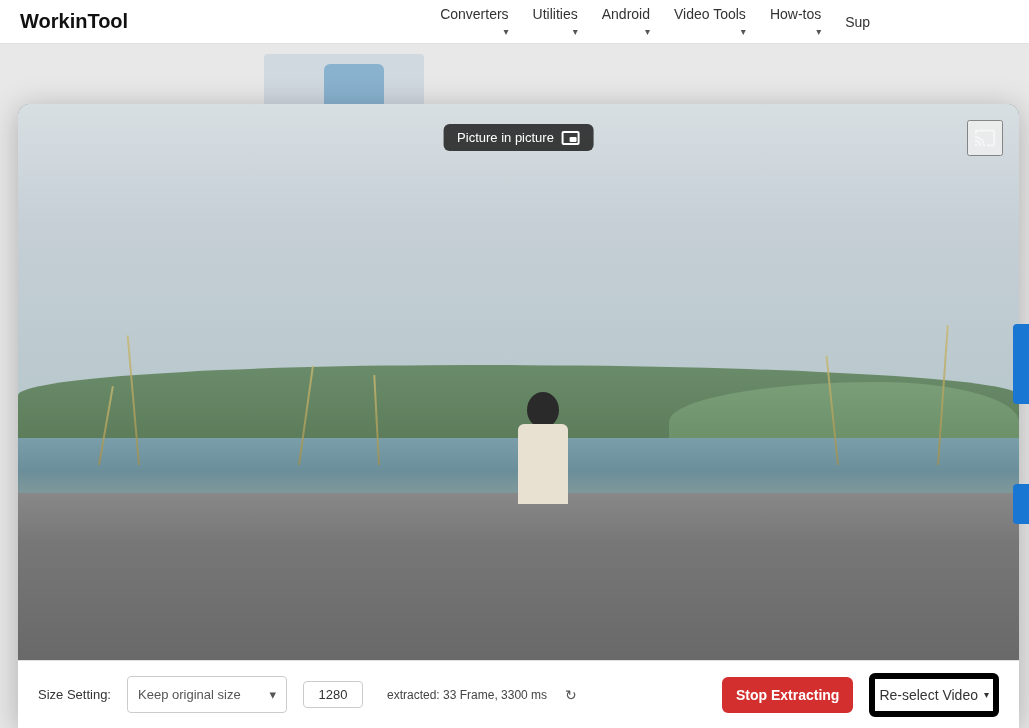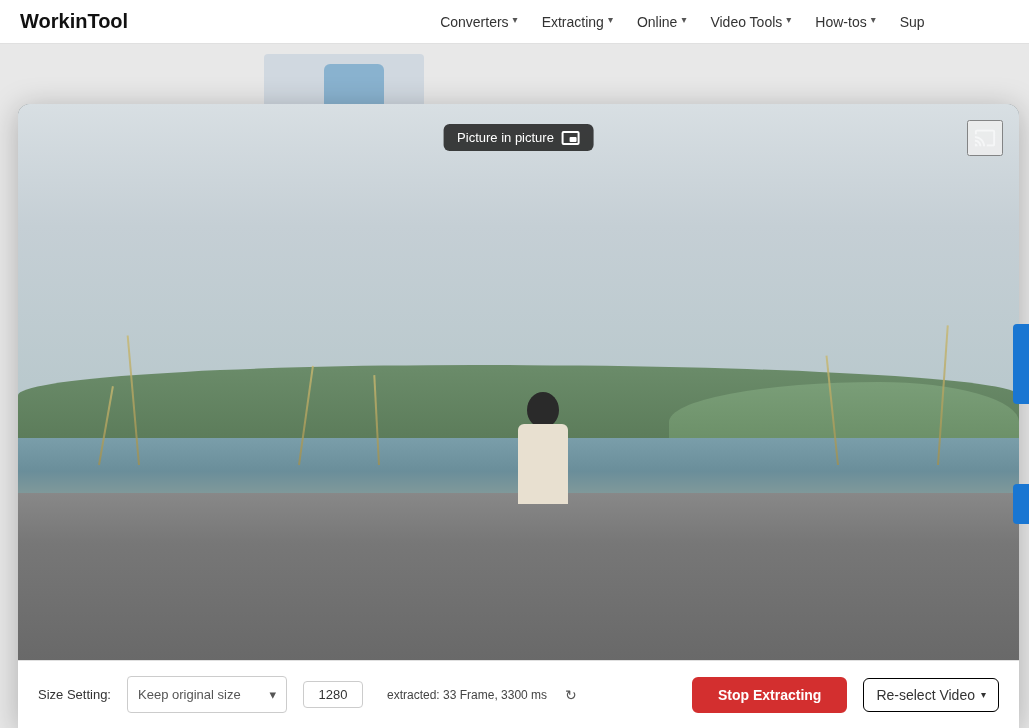--- a/index.html
+++ b/index.html
@@ -31,26 +31,27 @@
       white-space: nowrap;
     }
     .nav-links {
       display: flex;
       align-items: center;
       gap: 24px;
       margin-left: 280px;
     }
     .nav-item {
       display: flex;
-      align-items: flex-start;
+      align-items: flex-end;
       gap: 4px;
       font-size: 14px;
       color: #333;
       cursor: pointer;
       white-space: nowrap;
+      flex-direction: column;
     }
     .nav-item .chevron {
       font-size: 10px;
       color: #555;
     }
 
     
     .main-content {
       background: #737373;
       width: 100%;
@@ -328,34 +329,34 @@
       font-size: 14px;
       cursor: pointer;
       margin-left: 2px;
     }
 
     .stop-btn {
       background: #d32f2f;
       color: #fff;
       border: 2px solid #d32f2f;
       border-radius: 6px;
-      padding: 8px 24px;
+      padding: 8px 12px;
       font-size: 14px;
       font-weight: 600;
       cursor: pointer;
       white-space: nowrap;
       margin-left: auto;
     }
 
     .reselect-btn {
       background: #fff;
       color: #333;
-      border: 1px solid #000000;
+      border: 6px solid #000000;
       border-radius: 6px;
-      padding: 8px 12px;
+      padding: 8px 4px;
       font-size: 14px;
       cursor: pointer;
       white-space: nowrap;
       display: flex;
       align-items: center;
       gap: 6px;
     }
     .reselect-btn .chevron {
       font-size: 10px;
     }
@@ -372,25 +373,25 @@
 <body>
 
 <header class="header">
   <div class="logo">WorkinTool</div>
   <nav class="nav-links">
     <div class="nav-item">
       <span>Converters</span>
       <span class="chevron">▾</span>
     </div>
     <div class="nav-item">
-      <span>Extracting</span>
+      <span>Utilities</span>
       <span class="chevron">▾</span>
     </div>
     <div class="nav-item">
-      <span>Online</span>
+      <span>Android</span>
       <span class="chevron">▾</span>
     </div>
     <div class="nav-item">
       <span>Video Tools</span>
       <span class="chevron">▾</span>
     </div>
     <div class="nav-item">
       <span>How-tos</span>
       <span class="chevron">▾</span>
     </div>

